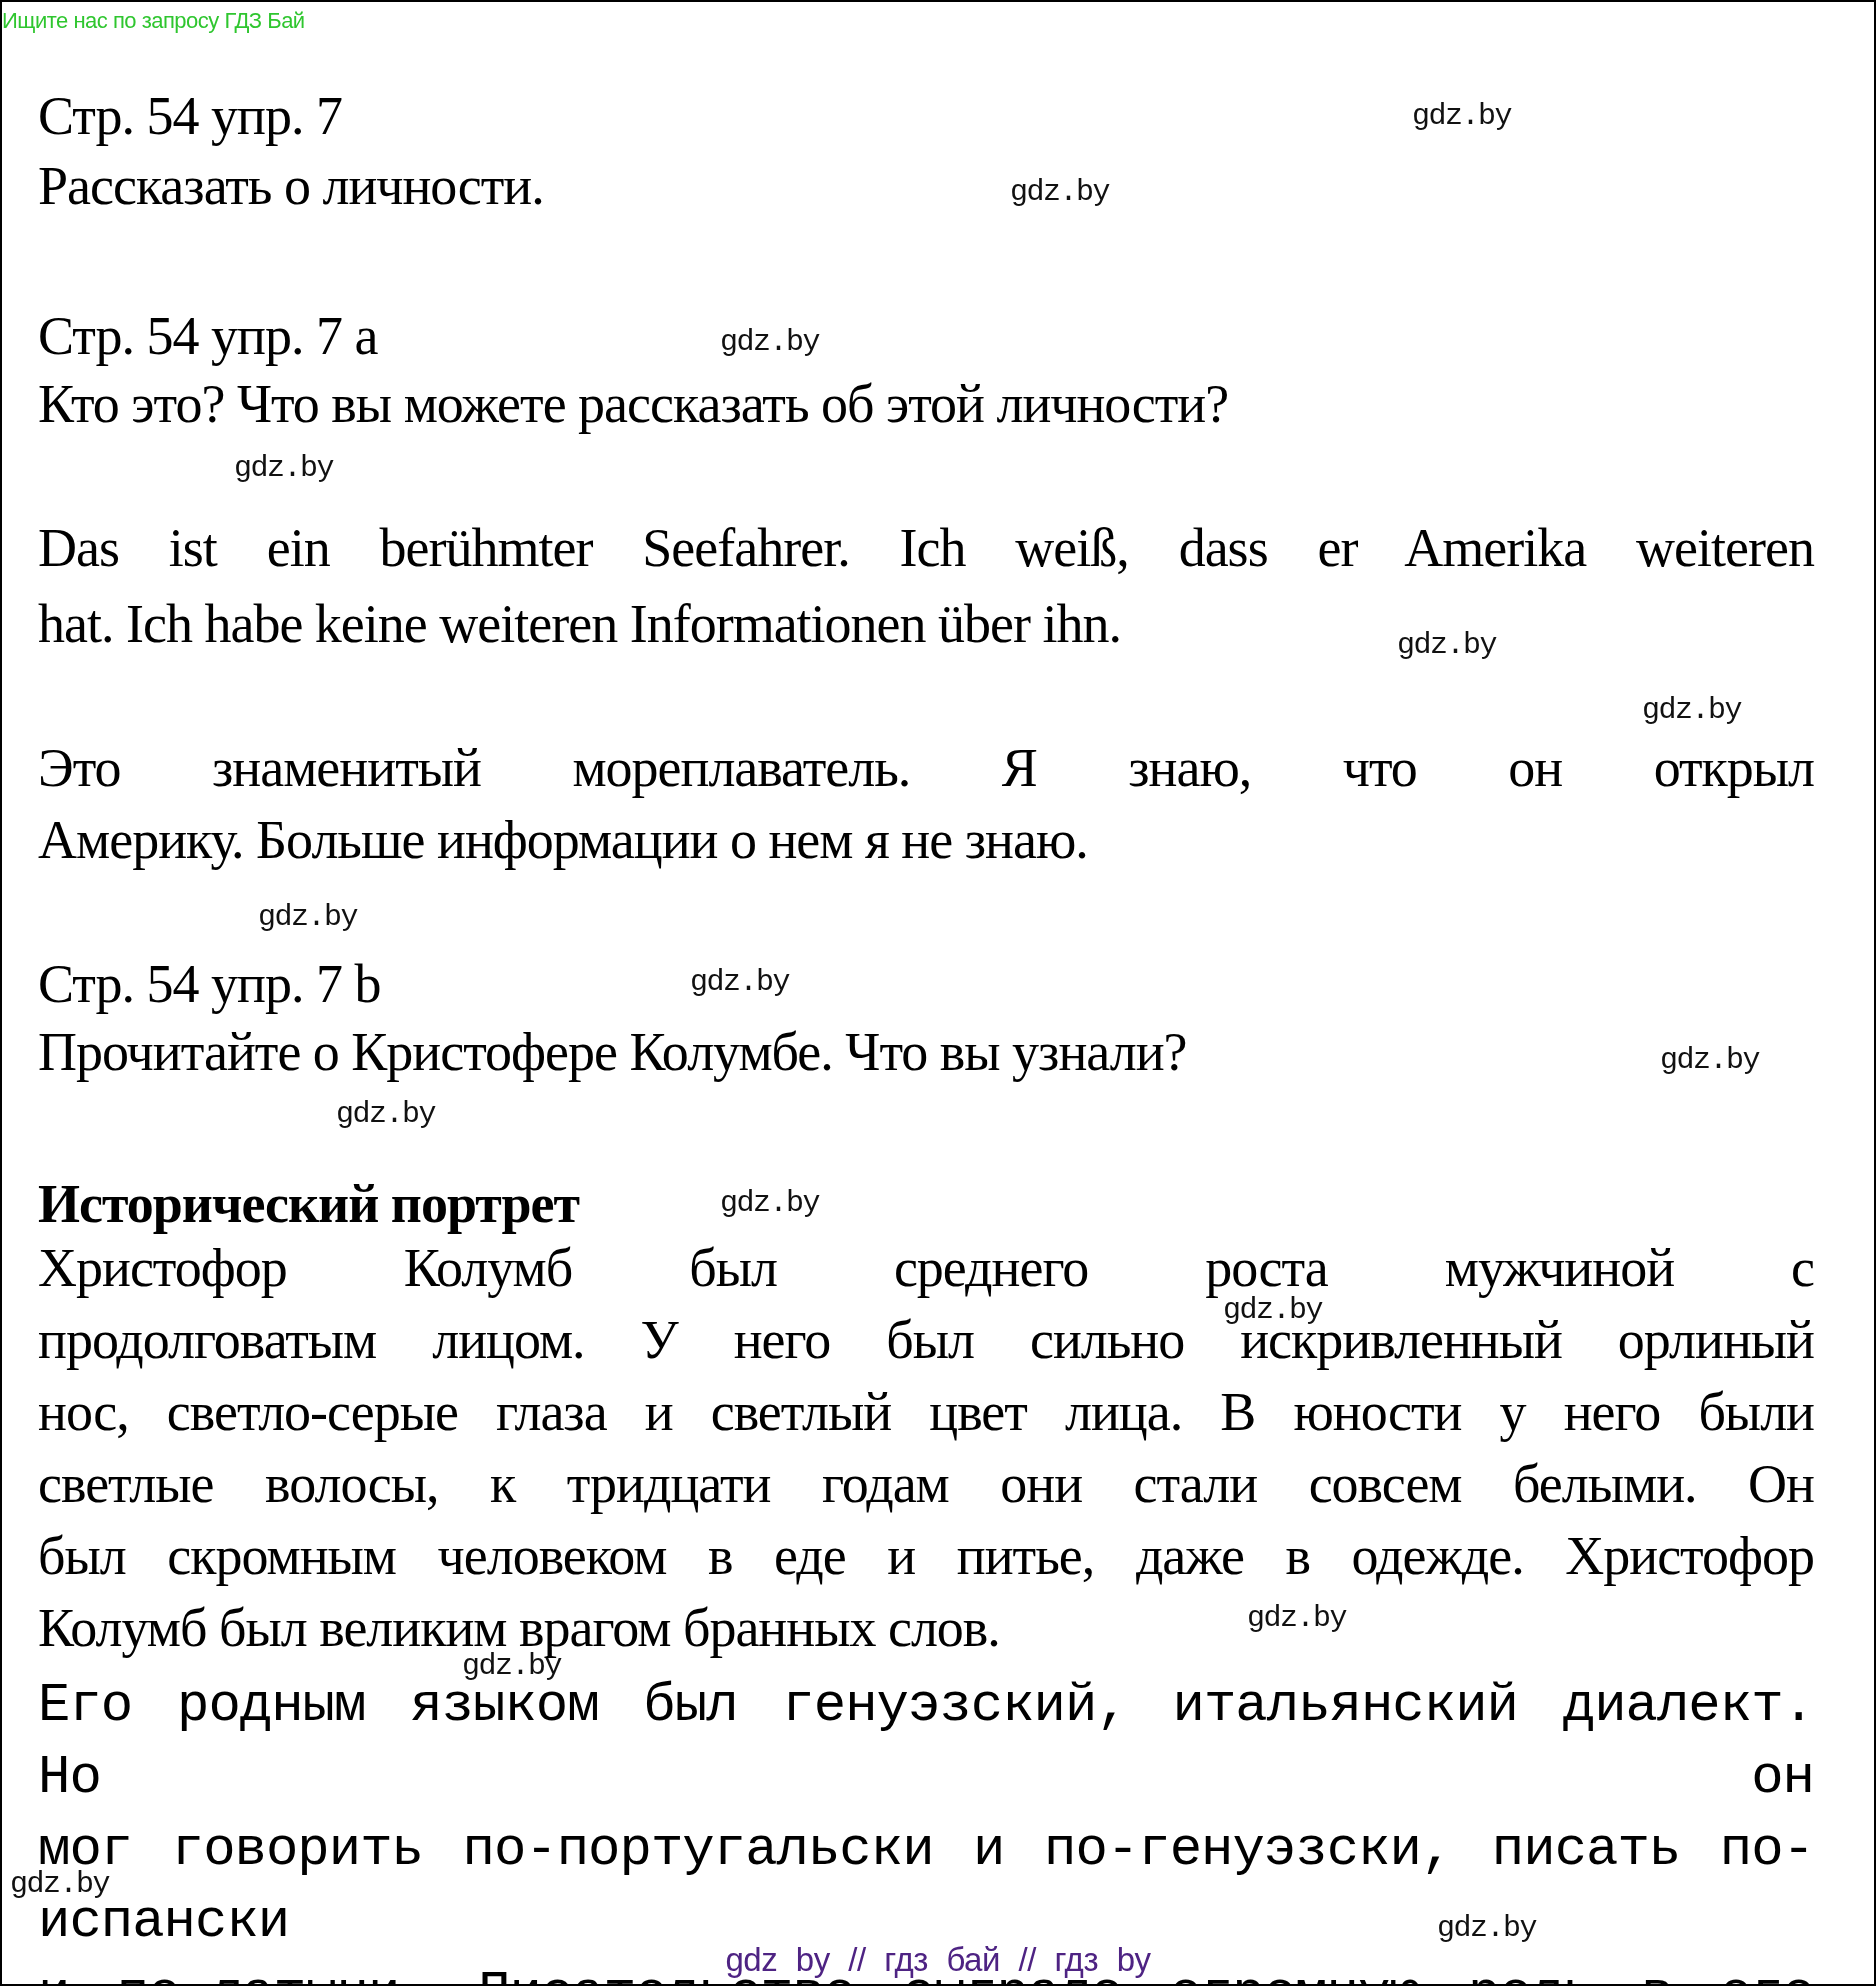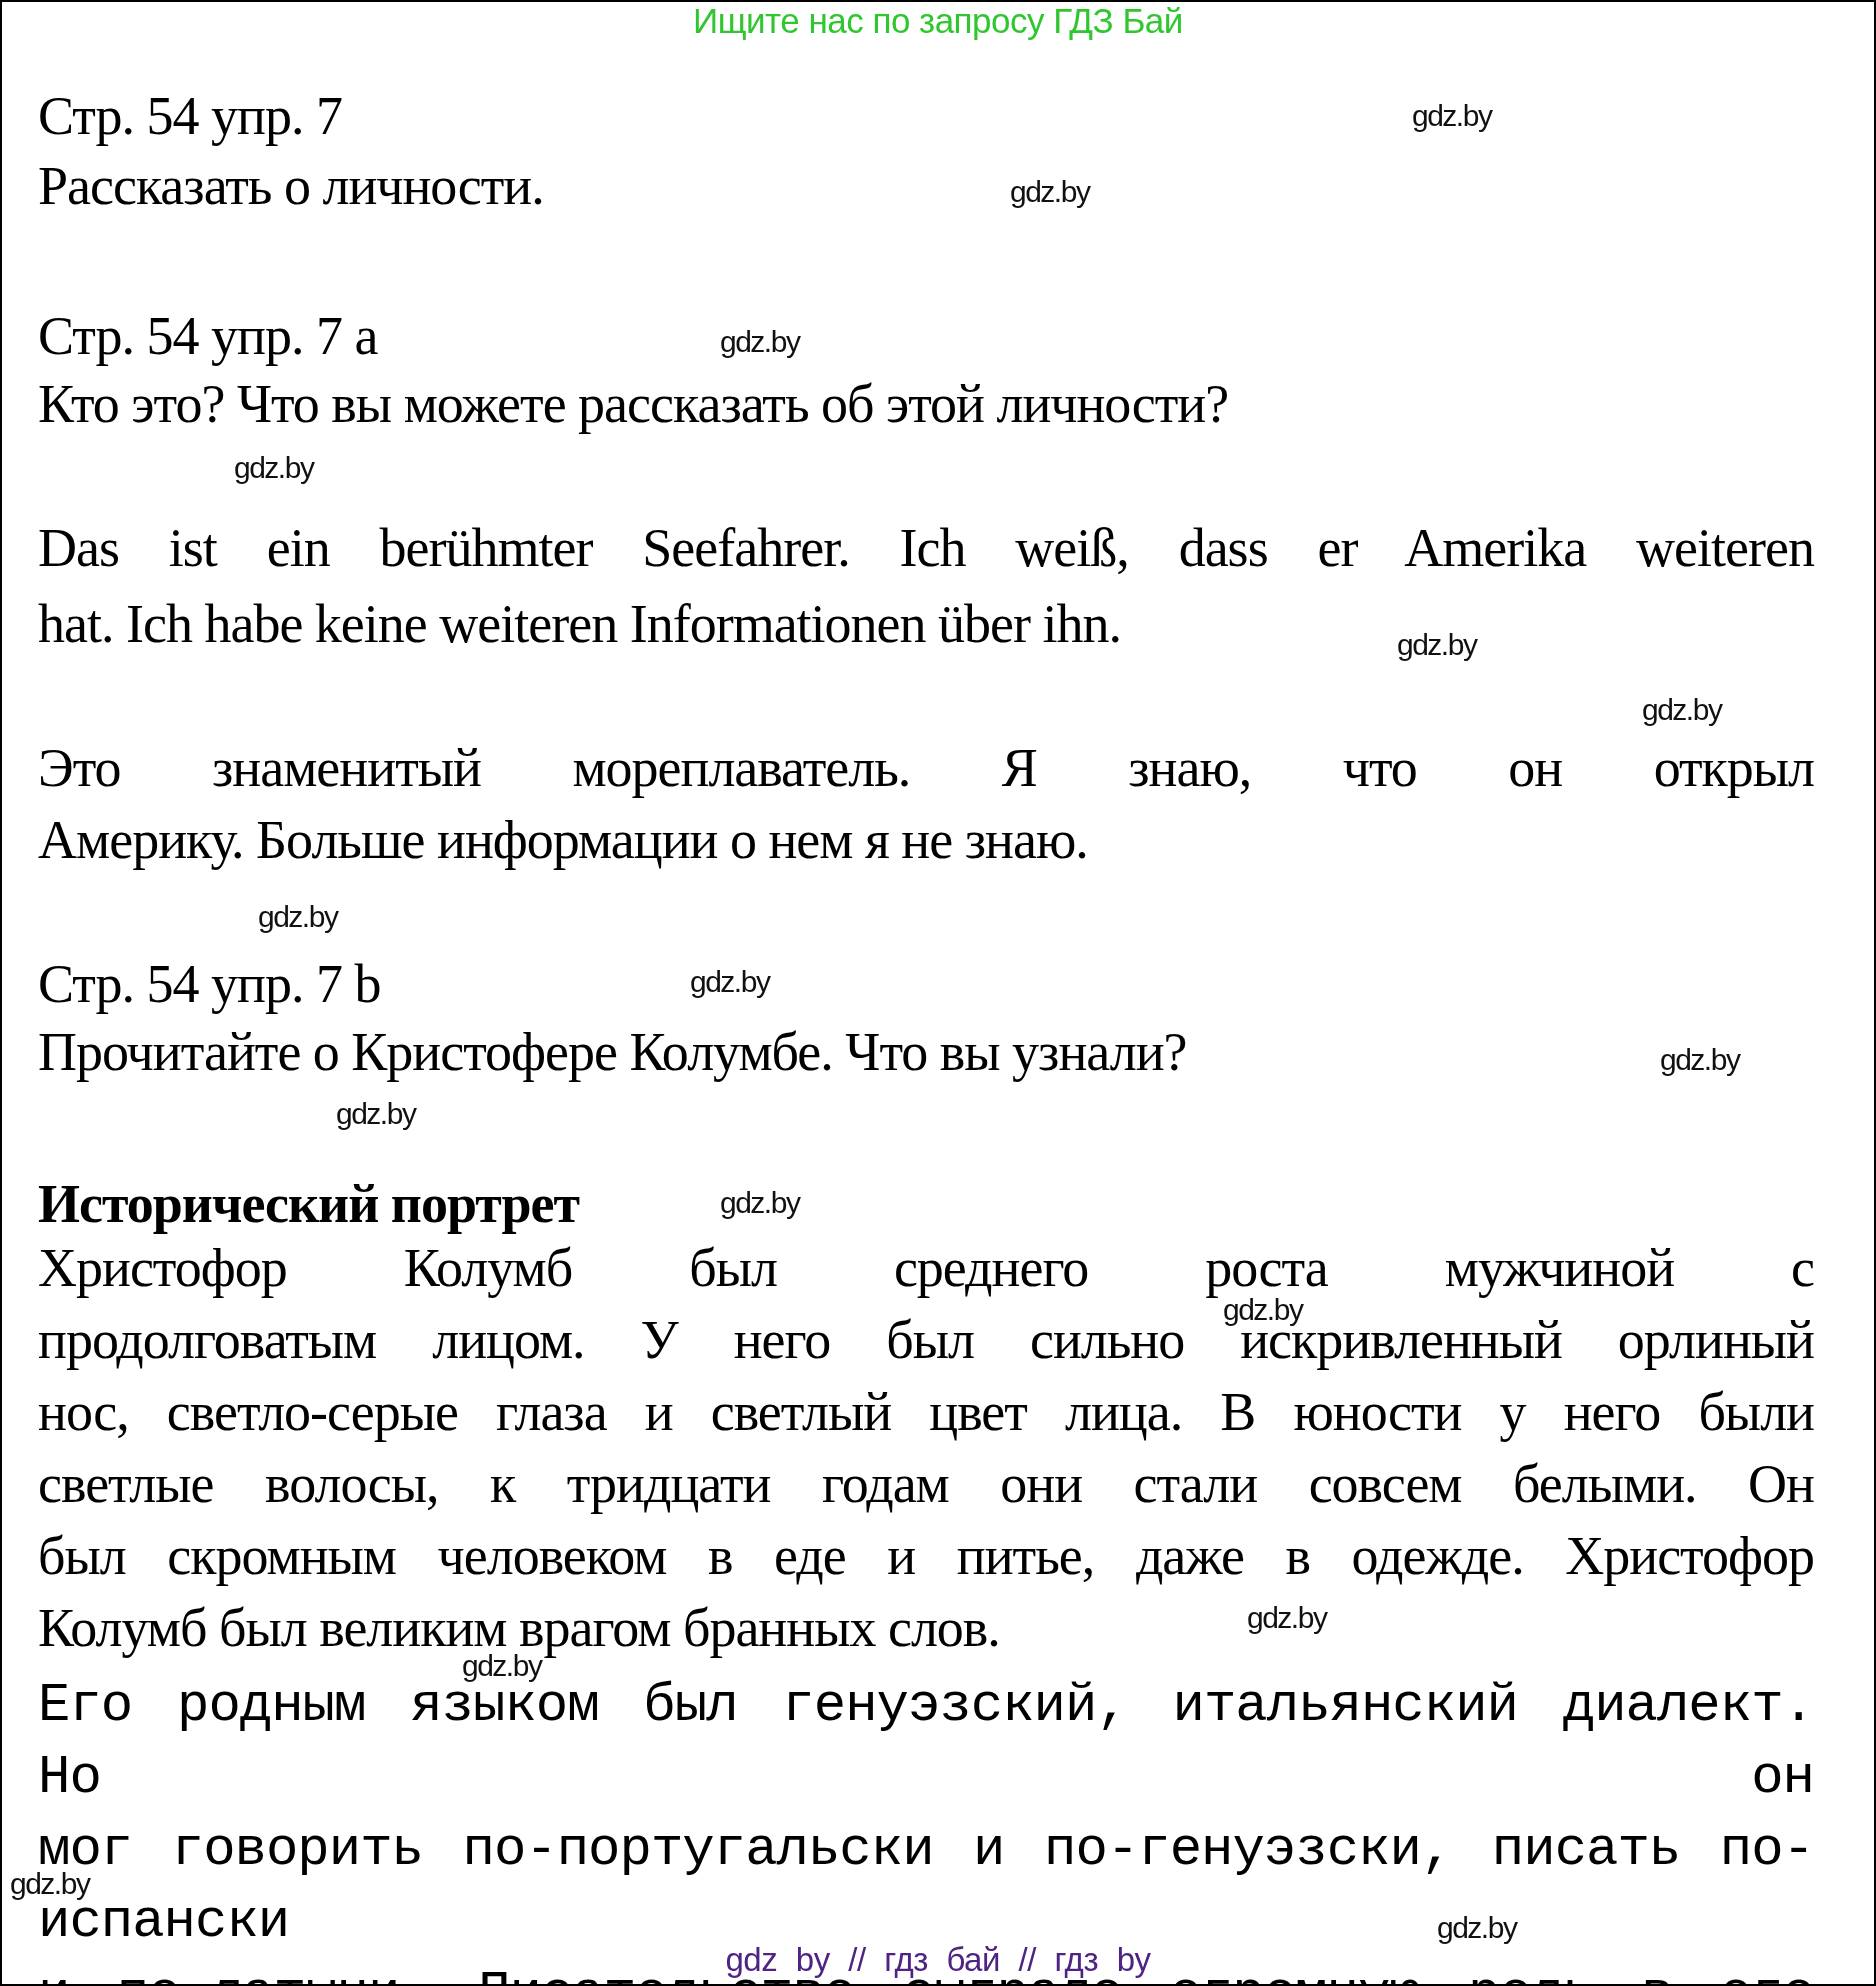--- a/index.html
+++ b/index.html
@@ -9,23 +9,23 @@
     box-sizing:border-box;
     background:#ffffff;
     border:2px solid #000;
     font-family:"Liberation Serif", serif;
     color:#000;
     overflow:hidden;
   }
   .abs{position:absolute;}
   .banner{
     top:2px;left:0;width:100%;
-    text-align:center;
+    text-align:left;
     font-family:"Liberation Sans", sans-serif;
-    font-size:35px;line-height:34px;
+    font-size:22px;line-height:34px;
     color:#2fc62f;
     letter-spacing:-0.5px;
   }
   .sertext{
     font-size:54px;
     line-height:72px;
     letter-spacing:-1px;
     white-space:nowrap;
   }
   .para{
@@ -35,21 +35,21 @@
   }
   .para .ln{white-space:normal;}
   .j{text-align:justify;text-align-last:justify;}
   .jl{text-align:left;text-align-last:left;}
   .italic{}
   .bold{font-weight:bold;}
   .lh72{line-height:72px;}
   .lh76{line-height:76px;}
   .wm{
     position:absolute;
-    font-family:Liberation Sans, sans-serif;
+    font-family:Liberation Mono, monospace;
     font-size:30px;line-height:36px;
     letter-spacing:-1.5px;
     color:#111;
     white-space:nowrap;
   }
   .footer{
     top:1938px;left:0;width:100%;
     text-align:center;
     font-family:"Liberation Sans", sans-serif;
     font-size:33px;line-height:40px;

